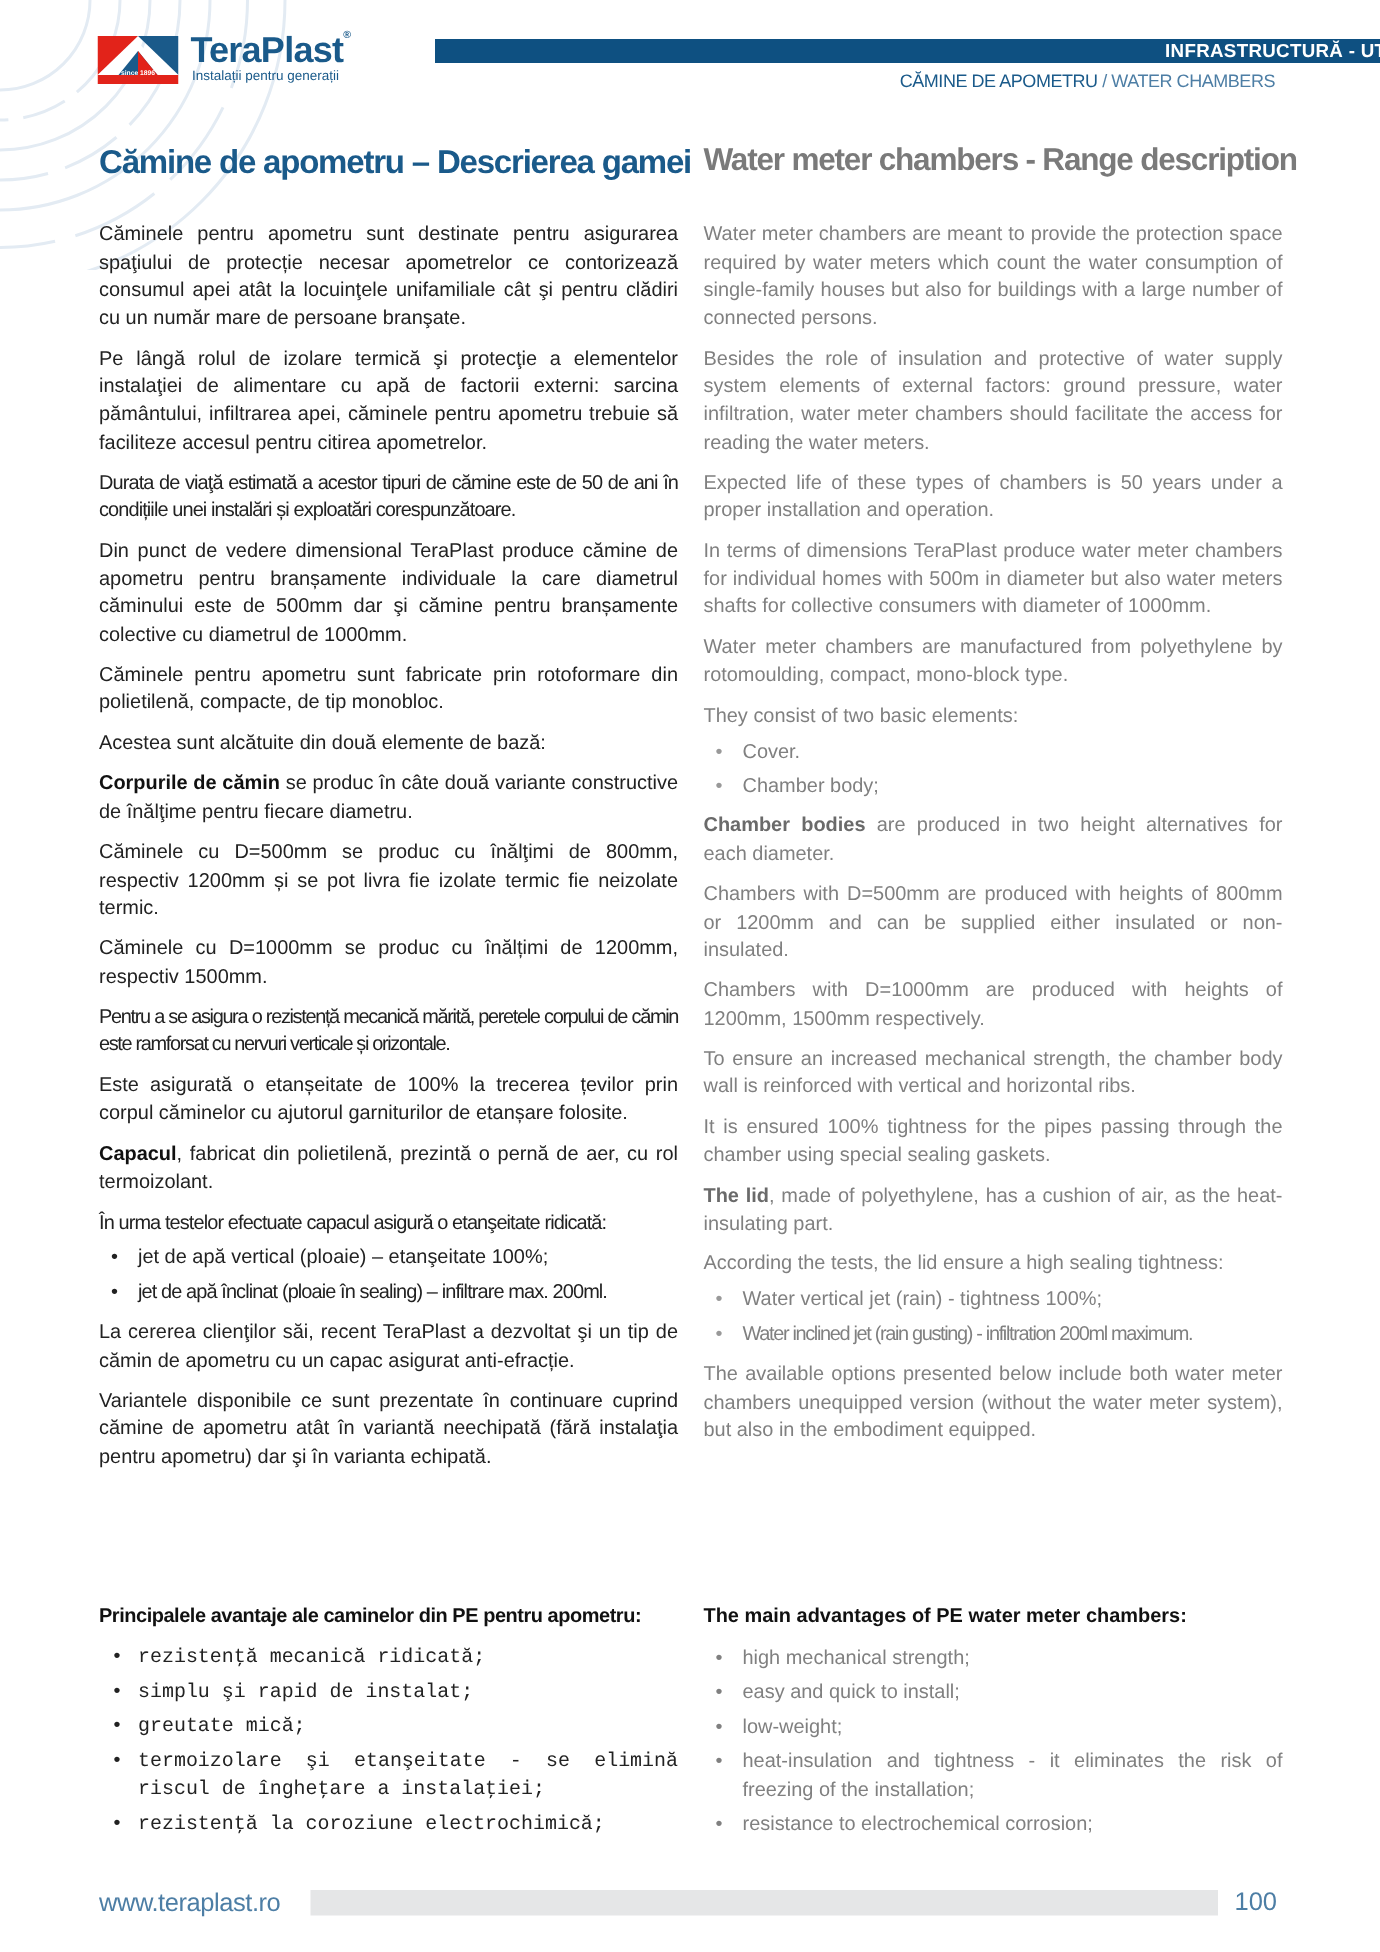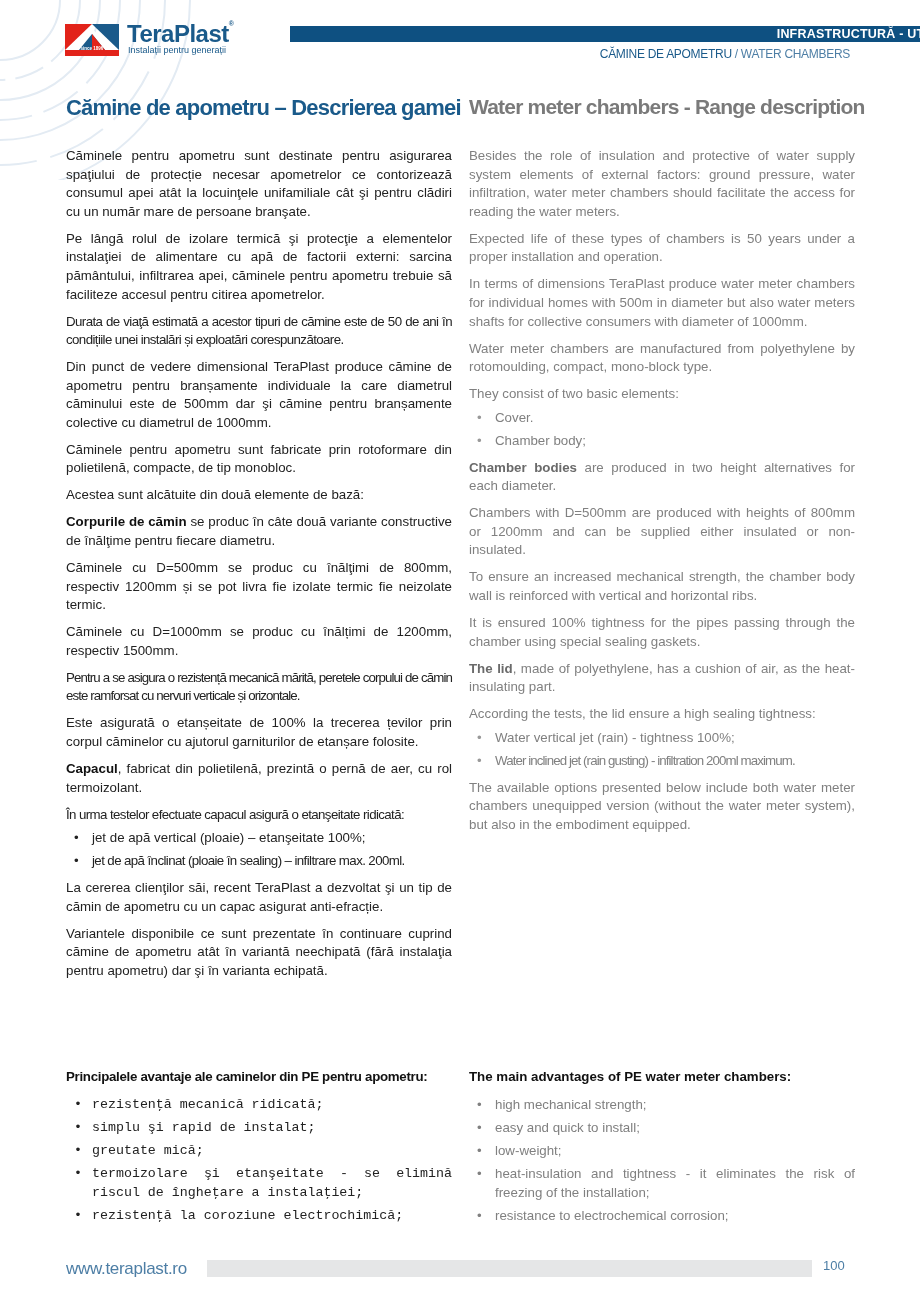--- a/index.html
+++ b/index.html
@@ -46,21 +46,21 @@
   .adv-en-title { left: 469px; color: #111; }
   .adv-list { position: absolute; top: 1096px; width: 386px; font-size: 13.3px; line-height: 18.6px; list-style: none; }
   .adv-ro { left: 66px; color: #222; font-family: Liberation Mono, monospace; }
   .adv-en { left: 469px; color: #808080; }
   .adv-list li { position: relative; padding-left: 26px; margin-bottom: 4.4px; text-align: justify; }
   .adv-list li::before { content: "•"; position: absolute; left: 8px; }
 
   
   .footer-url { position: absolute; left: 66px; top: 1259px; font-size: 17px; color: #4d7ea5; letter-spacing: -0.3px; }
   .footer-bar { position: absolute; left: 207px; top: 1260px; width: 605px; height: 17px; background: #e5e6e7; }
-  .footer-page { position: absolute; left: 823px; top: 1258px; font-size: 13px; color: #4d7ea5; }
+  .footer-page { position: absolute; left: 823px; top: 1258px; font-size: 17px; color: #4d7ea5; }
 </style>
 </head>
 <body>
 
 <svg class="bg-arcs" viewBox="0 0 420 300">
   <g fill="none" stroke="#e3ebf3" stroke-width="2">
     <circle cx="120" cy="120" r="60"></circle>
     <circle cx="120" cy="120" r="80" stroke-dasharray="30 10"></circle>
     <circle cx="120" cy="120" r="100"></circle>
     <circle cx="120" cy="120" r="120" stroke-dasharray="40 12"></circle>
@@ -110,31 +110,33 @@
   <p class="para tight">În urma testelor efectuate capacul asigură o etanşeitate ridicată:</p>
   <ul class="bullets">
     <li>jet de apă vertical (ploaie) – etanşeitate 100%;</li>
     <li class="tight">jet de apă înclinat (ploaie în sealing) – infiltrare max. 200ml.</li>
   </ul>
   <p class="para">La cererea clienţilor săi, recent TeraPlast a dezvoltat şi un tip de cămin de apometru cu un capac asigurat anti-efracție.</p>
   <p class="para">Variantele disponibile ce sunt prezentate în continuare cuprind cămine de apometru atât în variantă neechipată (fără instalaţia pentru apometru) dar şi în varianta echipată.</p>
 </div>
 
 <div class="col col-en">
+  <p class="para">Water meter chambers are meant to provide the protection space required by water meters which count the water consumption of single-family houses but also for buildings with a large number of connected persons.</p>
   <p class="para">Besides the role of insulation and protective of water supply system elements of external factors: ground pressure, water infiltration, water meter chambers should facilitate the access for reading the water meters.</p>
   <p class="para">Expected life of these types of chambers is 50 years under a proper installation and operation.</p>
   <p class="para">In terms of dimensions TeraPlast produce water meter chambers for individual homes with 500m in diameter but also water meters shafts for collective consumers with diameter of 1000mm.</p>
   <p class="para">Water meter chambers are manufactured from polyethylene by rotomoulding, compact, mono-block type.</p>
   <p class="para">They consist of two basic elements:</p>
   <ul class="bullets">
     <li>Cover.</li>
     <li>Chamber body;</li>
   </ul>
   <p class="para"><b>Chamber bodies</b><span> are produced in two height alternatives for each diameter.</span></p>
   <p class="para">Chambers with D=500mm are produced with heights of 800mm or 1200mm and can be supplied either insulated or non-insulated.</p>
+  <p class="para">Chambers with D=1000mm are produced with heights of 1200mm, 1500mm respectively.</p>
   <p class="para">To ensure an increased mechanical strength, the chamber body wall is reinforced with vertical and horizontal ribs.</p>
   <p class="para">It is ensured 100% tightness for the pipes passing through the chamber using special sealing gaskets.</p>
   <p class="para"><b>The lid</b><span>, made of polyethylene, has a cushion of air, as the heat-insulating part.</span></p>
   <p class="para">According the tests, the lid ensure a high sealing tightness:</p>
   <ul class="bullets">
     <li>Water vertical jet (rain) - tightness 100%;</li>
     <li class="very-tight">Water inclined jet (rain gusting) - infiltration 200ml maximum.</li>
   </ul>
   <p class="para">The available options presented below include both water meter chambers unequipped version (without the water meter system), but also in the embodiment equipped.</p>
 </div>

